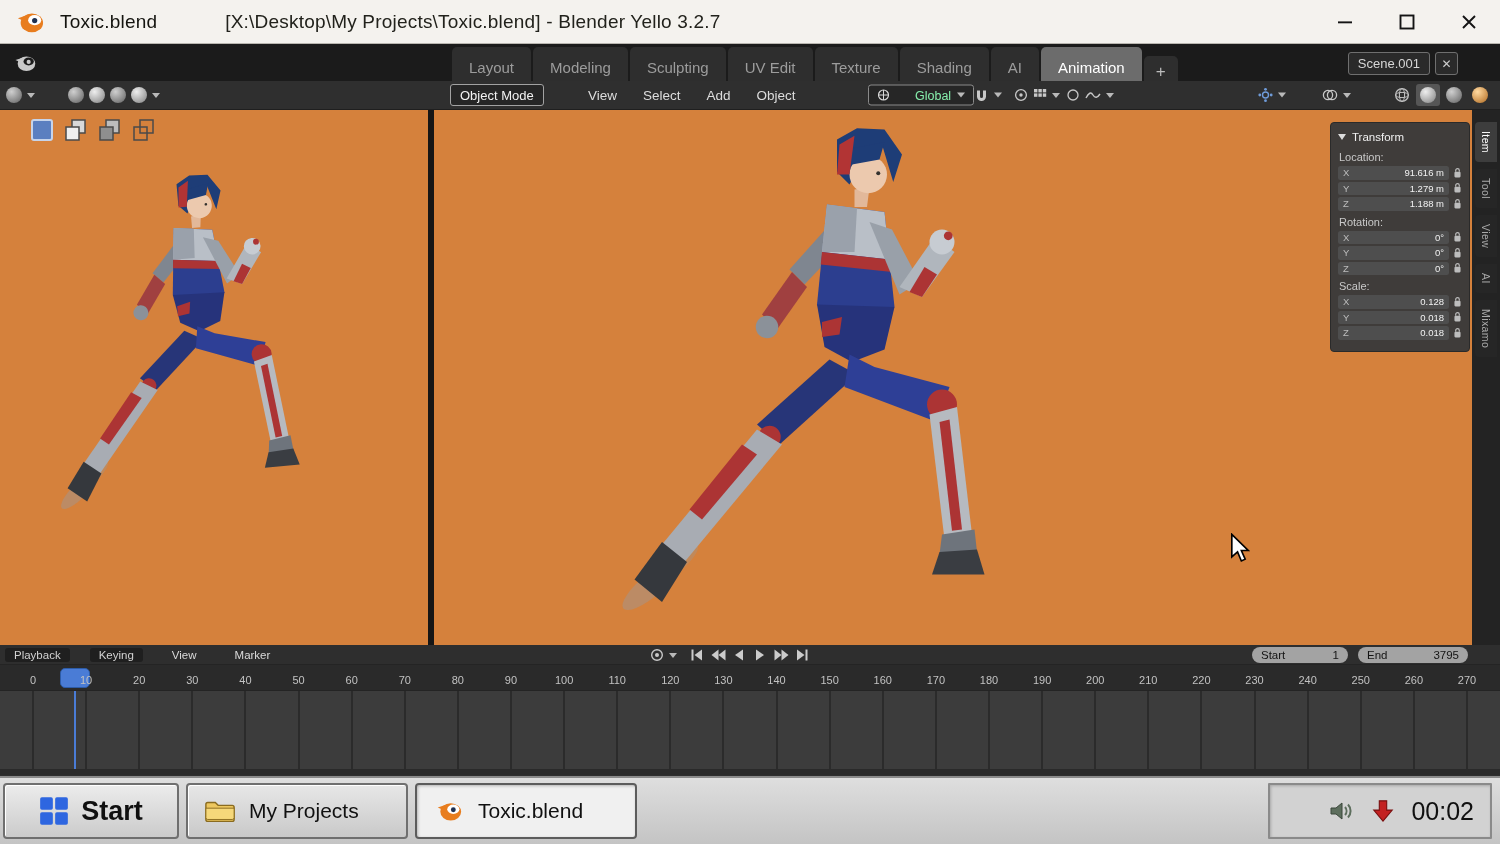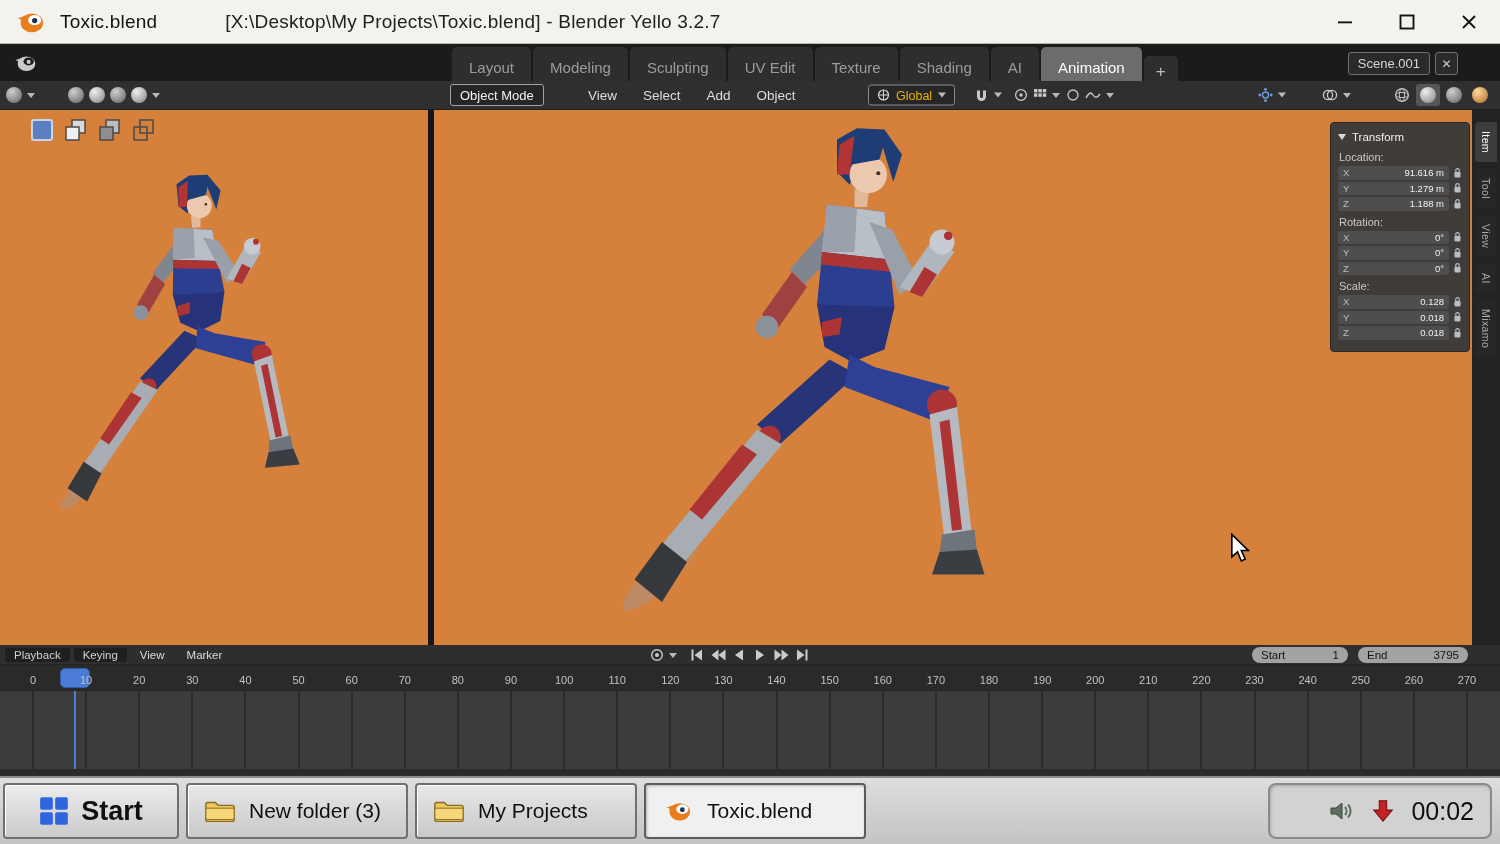--- a/index.html
+++ b/index.html
@@ -28,21 +28,21 @@
   .scene-x{position:absolute;right:42px;top:8px;height:23px;width:23px;background:#2a2a2a;border:1px solid #6f6f6f;border-radius:3px;display:flex;align-items:center;justify-content:center;font-size:12px;color:#cfcfcf;}
 
   
   .toolheader{position:absolute;left:0;top:81px;width:1500px;height:29px;background:#2f2f2f;border-bottom:1px solid #1f1f1f;}
   .thg{position:absolute;top:50%;transform:translateY(-50%);display:flex;align-items:center;gap:5px;}
   .chev{width:0;height:0;border-left:4px solid transparent;border-right:4px solid transparent;border-top:5px solid #b9b9b9;}
   .obj-mode{position:absolute;left:450px;top:3px;height:22px;border:1px solid #a2a2a2;border-radius:3px;background:#262626;color:#f2f2f2;font-size:13px;display:flex;align-items:center;padding:0 9px;}
   .th-menus{position:absolute;left:575px;top:0;height:29px;display:flex;align-items:center;}
   .th-menu{font-size:13.5px;color:#dddddd;padding:0 13px;}
   .orient-box{border:1px solid #8a8a8a;border-radius:3px;height:21px;display:flex;align-items:center;gap:6px;padding:0 8px;background:#262626;}
-  .orient-label{font-size:12.5px;color:#eab308;}
+  .orient-label{font-size:12.5px;color:#86efac;margin-left:19px;}
   .sphere{width:16px;height:16px;border-radius:50%;background:radial-gradient(circle at 35% 30%, #eeeeee, #7f7f7f);}
   .sphere.dim{background:radial-gradient(circle at 35% 30%, #cfcfcf, #5f5f5f);}
   .sphere-slot{width:24px;height:22px;display:flex;align-items:center;justify-content:center;border-radius:3px;}
   .sphere-slot.active{background:#565656;}
 
   
   .viewports{position:absolute;left:0;top:110px;width:1500px;height:535px;display:flex;background:#161616;}
   .viewport{position:relative;height:535px;background:#d5813c;overflow:hidden;}
   .vp-left{width:428px;}
   .vp-divider{width:6px;height:535px;background:#161616;}
@@ -63,21 +63,21 @@
   .tp-group-label{font-size:11px;color:#c9c9c9;margin:5px 0 3px 1px;}
   .tp-row{display:flex;align-items:center;gap:4px;margin-bottom:2px;}
   .tp-field{flex:1;height:13.5px;background:#4e4e4e;border-radius:2.5px;display:flex;align-items:center;justify-content:space-between;padding:0 5px;}
   .tp-axis{font-size:9.5px;color:#bdbdbd;}
   .tp-value{font-size:9.5px;color:#f2f2f2;}
   .lock{width:9px;height:12px;flex:none;}
 
   
   .timeline{position:absolute;left:0;top:645px;width:1500px;height:131px;background:#2e2e2e;}
   .tl-header{position:relative;height:20px;border-bottom:1px solid #242424;display:flex;align-items:center;}
-  .tl-menus{display:flex;align-items:center;gap:4px;margin-left:5px;}
+  .tl-menus{display:flex;align-items:center;gap:20px;margin-left:5px;}
   .tl-popbtn{font-size:11.5px;color:#d2d2d2;background:#1f1f1f;border-radius:3px;padding:1px 9px;}
   .tl-menu{font-size:11.5px;color:#dadada;padding:1px 9px;}
   .transport{position:absolute;left:648px;top:0;height:20px;display:flex;align-items:center;gap:3px;}
   .tr-btn{width:18px;height:16px;display:flex;align-items:center;justify-content:center;}
   .tl-fields{position:absolute;right:32px;top:2px;display:flex;gap:10px;}
   .tl-field{height:16px;background:#a3a3a3;border-radius:8px;display:flex;align-items:center;justify-content:space-between;padding:0 9px;font-size:11.5px;color:#141414;}
   .tl-field.start{width:96px;}
   .tl-field.end{width:110px;}
   .tl-ruler{position:relative;height:26px;background:#2a2a2a;border-bottom:1px solid #242424;}
   .tick{position:absolute;bottom:4px;transform:translateX(-50%);font-size:11px;color:#c2c2c2;}
@@ -89,21 +89,21 @@
 
   
   .taskbar{position:absolute;left:0;top:776px;width:1500px;height:68px;background:linear-gradient(#dedede,#c4c4c4);border-top:2px solid #8a8a8a;}
   .start-btn{position:absolute;left:3px;top:5px;width:176px;height:56px;border:2px solid #6f6f6f;border-radius:4px;background:linear-gradient(#ececec,#cbcbcb);box-shadow:inset 1px 1px 0 #ffffff;display:flex;align-items:center;justify-content:center;gap:12px;}
   .start-label{font-size:27px;font-weight:bold;color:#101010;}
   .task-items{position:absolute;left:186px;top:5px;display:flex;gap:7px;}
   .task-btn{width:222px;height:56px;border:2px solid #6f6f6f;border-radius:4px;background:linear-gradient(#e7e7e7,#c9c9c9);box-shadow:inset 1px 1px 0 #ffffff;display:flex;align-items:center;gap:13px;padding-left:16px;}
   .task-btn.active{background:#f0f0f0;border-color:#5c5c5c;box-shadow:inset 1px 1px 3px rgba(0,0,0,0.25);}
   .task-label{font-size:21px;color:#101010;}
   .task-icon{width:32px;height:26px;flex:none;}
-  .tray{position:absolute;right:8px;top:5px;width:224px;height:56px;border:2px solid #8a8a8a;border-radius:8px;background:#d2d2d2;box-shadow:inset 1px 1px 3px rgba(0,0,0,0.2);display:flex;align-items:center;justify-content:flex-end;gap:16px;padding:0 16px;}
+  .tray{position:absolute;right:8px;top:5px;width:224px;height:56px;border:2px solid #8a8a8a;border-radius:1px;background:#d2d2d2;box-shadow:inset 1px 1px 3px rgba(0,0,0,0.2);display:flex;align-items:center;justify-content:flex-end;gap:16px;padding:0 16px;}
   .tray-clock{font-size:25px;color:#101010;}
 
   .cursor{position:absolute;left:1230px;top:533px;width:20px;height:30px;z-index:60;}
   .hidden-defs{position:absolute;width:0;height:0;overflow:hidden;}
 </style>
 </head>
 <body>
 
 <svg class="hidden-defs" aria-hidden="true">
   <defs>
@@ -597,27 +597,20 @@
           <rect x="14" y="14" width="11" height="11" rx="1.5" fill="#2e66e0"></rect>
       </svg>
       <span class="start-label">Start</span>
     </div>
     <div class="task-items">
         <div class="task-btn">
      <svg class="task-icon" viewBox="0 0 34 26">
             <path d="M2 6 a2 2 0 0 1 2 -2 h8 l3 3 h15 a2 2 0 0 1 2 2 v13 a2 2 0 0 1 -2 2 H4 a2 2 0 0 1 -2 -2 Z" fill="#edc75f" stroke="#8a6b1f" stroke-width="1.5"></path>
             <path d="M2 10 h30 v10 a2 2 0 0 1 -2 2 H4 a2 2 0 0 1 -2 -2 Z" fill="#f6d87a" stroke="#8a6b1f" stroke-width="1"></path>
           </svg>
-     <span class="task-label">New folder (3)</span>
-   </div>
-        <div class="task-btn">
-     <svg class="task-icon" viewBox="0 0 34 26">
-            <path d="M2 6 a2 2 0 0 1 2 -2 h8 l3 3 h15 a2 2 0 0 1 2 2 v13 a2 2 0 0 1 -2 2 H4 a2 2 0 0 1 -2 -2 Z" fill="#edc75f" stroke="#8a6b1f" stroke-width="1.5"></path>
-            <path d="M2 10 h30 v10 a2 2 0 0 1 -2 2 H4 a2 2 0 0 1 -2 -2 Z" fill="#f6d87a" stroke="#8a6b1f" stroke-width="1"></path>
-          </svg>
      <span class="task-label">My Projects</span>
    </div>
         <div class="task-btn active">
      <svg class="task-icon" viewBox="0 0 34 30">
             <path d="M4 11 L16 7 L13 15 Z" fill="#e87d1e"></path>
             <ellipse cx="19" cy="16" rx="12" ry="10" fill="#e87d1e"></ellipse>
             <ellipse cx="22" cy="13" rx="7" ry="5.4" fill="#fff"></ellipse>
             <circle cx="22" cy="13.5" r="2.8" fill="#1f3050"></circle>
           </svg>
      <span class="task-label">Toxic.blend</span>

